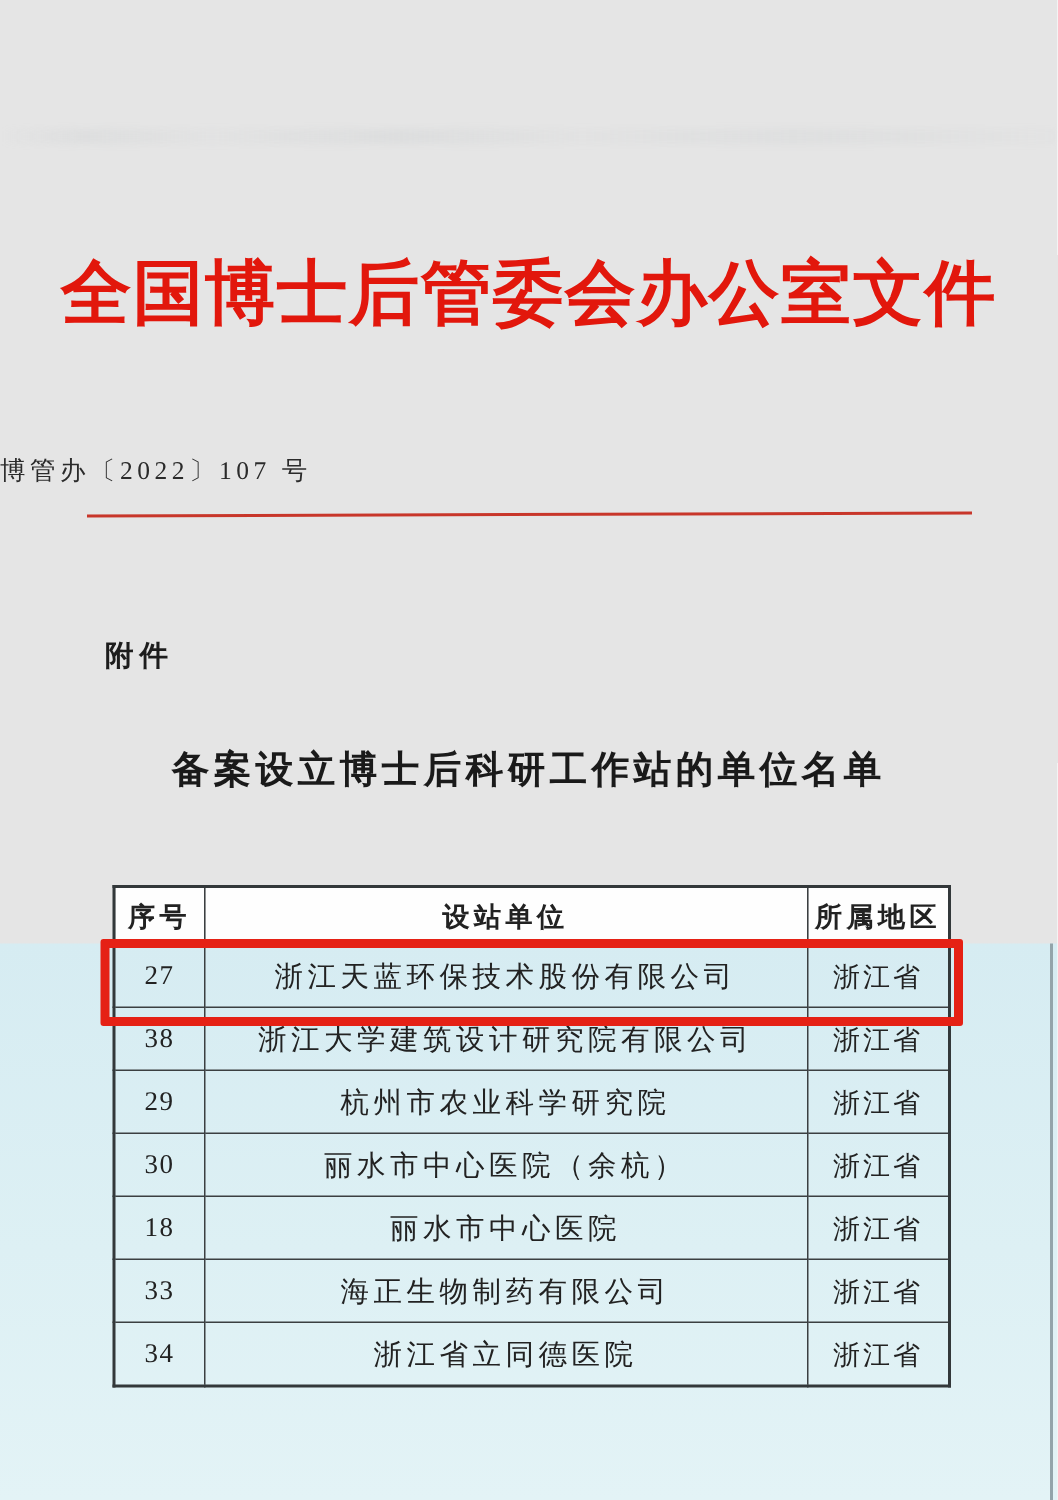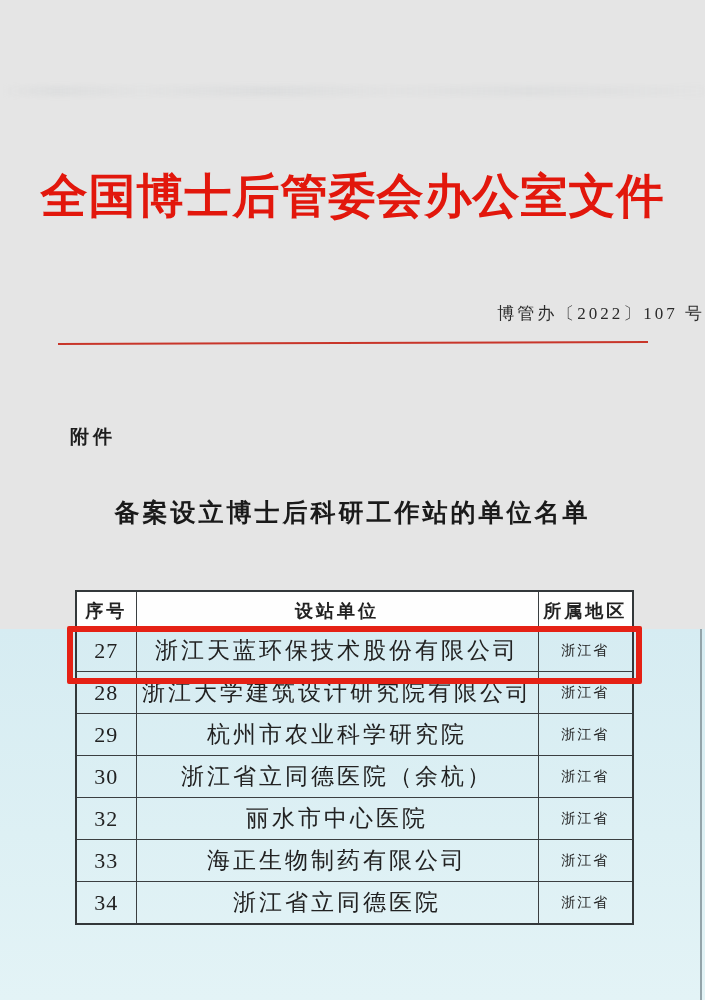--- a/index.html
+++ b/index.html
@@ -62,21 +62,21 @@
     font-weight: bold;
     letter-spacing: 1px;
     color: #e2170c;
     font-family: "Liberation Serif", "DejaVu Serif", serif;
   }
   .doc-number {
     position: absolute;
     left: 0;
     top: 302px;
     width: 100%;
-    text-align: right;
+    text-align: left;
     font-size: 17px;
     letter-spacing: 3px;
     color: #2b2b2b;
     font-family: "Liberation Serif", "DejaVu Serif", serif;
   }
   .red-line {
     position: absolute;
     left: 58px;
     top: 342px;
     width: 590px;
@@ -133,31 +133,31 @@
   }
   .units-table thead th {
     height: 37px;
     font-size: 18px;
     font-weight: bold;
     letter-spacing: 3px;
     background: #fefefe;
   }
   .units-table tbody td {
     height: 41px;
-    font-size: 23px;
+    font-size: 19px;
   }
   .units-table td.cell-no {
-    font-size: 22px;
+    font-size: 18px;
     letter-spacing: 1px;
   }
   .units-table td.cell-unit {
     letter-spacing: 3px;
   }
   .units-table td.cell-region {
-    font-size: 14px;
+    font-size: 18px;
     letter-spacing: 2px;
   }
   
   .highlight-box {
     position: absolute;
     left: 67px;
     top: 626px;
     width: 575px;
     height: 58px;
     border: 6px solid #e52115;
@@ -198,36 +198,36 @@
         <th>所属地区</th>
       </tr>
     </thead>
     <tbody>
         <tr>
       <td class="cell-no">27</td>
       <td class="cell-unit">浙江天蓝环保技术股份有限公司</td>
       <td class="cell-region">浙江省</td>
     </tr>
         <tr>
-      <td class="cell-no">28</td>
+      <td class="cell-no">38</td>
       <td class="cell-unit">浙江大学建筑设计研究院有限公司</td>
       <td class="cell-region">浙江省</td>
     </tr>
         <tr>
       <td class="cell-no">29</td>
       <td class="cell-unit">杭州市农业科学研究院</td>
       <td class="cell-region">浙江省</td>
     </tr>
         <tr>
       <td class="cell-no">30</td>
-      <td class="cell-unit">浙江省立同德医院（余杭）</td>
-      <td class="cell-region">浙江省</td>
-    </tr>
-        <tr>
-      <td class="cell-no">32</td>
+      <td class="cell-unit">丽水市中心医院（余杭）</td>
+      <td class="cell-region">浙江省</td>
+    </tr>
+        <tr>
+      <td class="cell-no">18</td>
       <td class="cell-unit">丽水市中心医院</td>
       <td class="cell-region">浙江省</td>
     </tr>
         <tr>
       <td class="cell-no">33</td>
       <td class="cell-unit">海正生物制药有限公司</td>
       <td class="cell-region">浙江省</td>
     </tr>
         <tr>
       <td class="cell-no">34</td>

